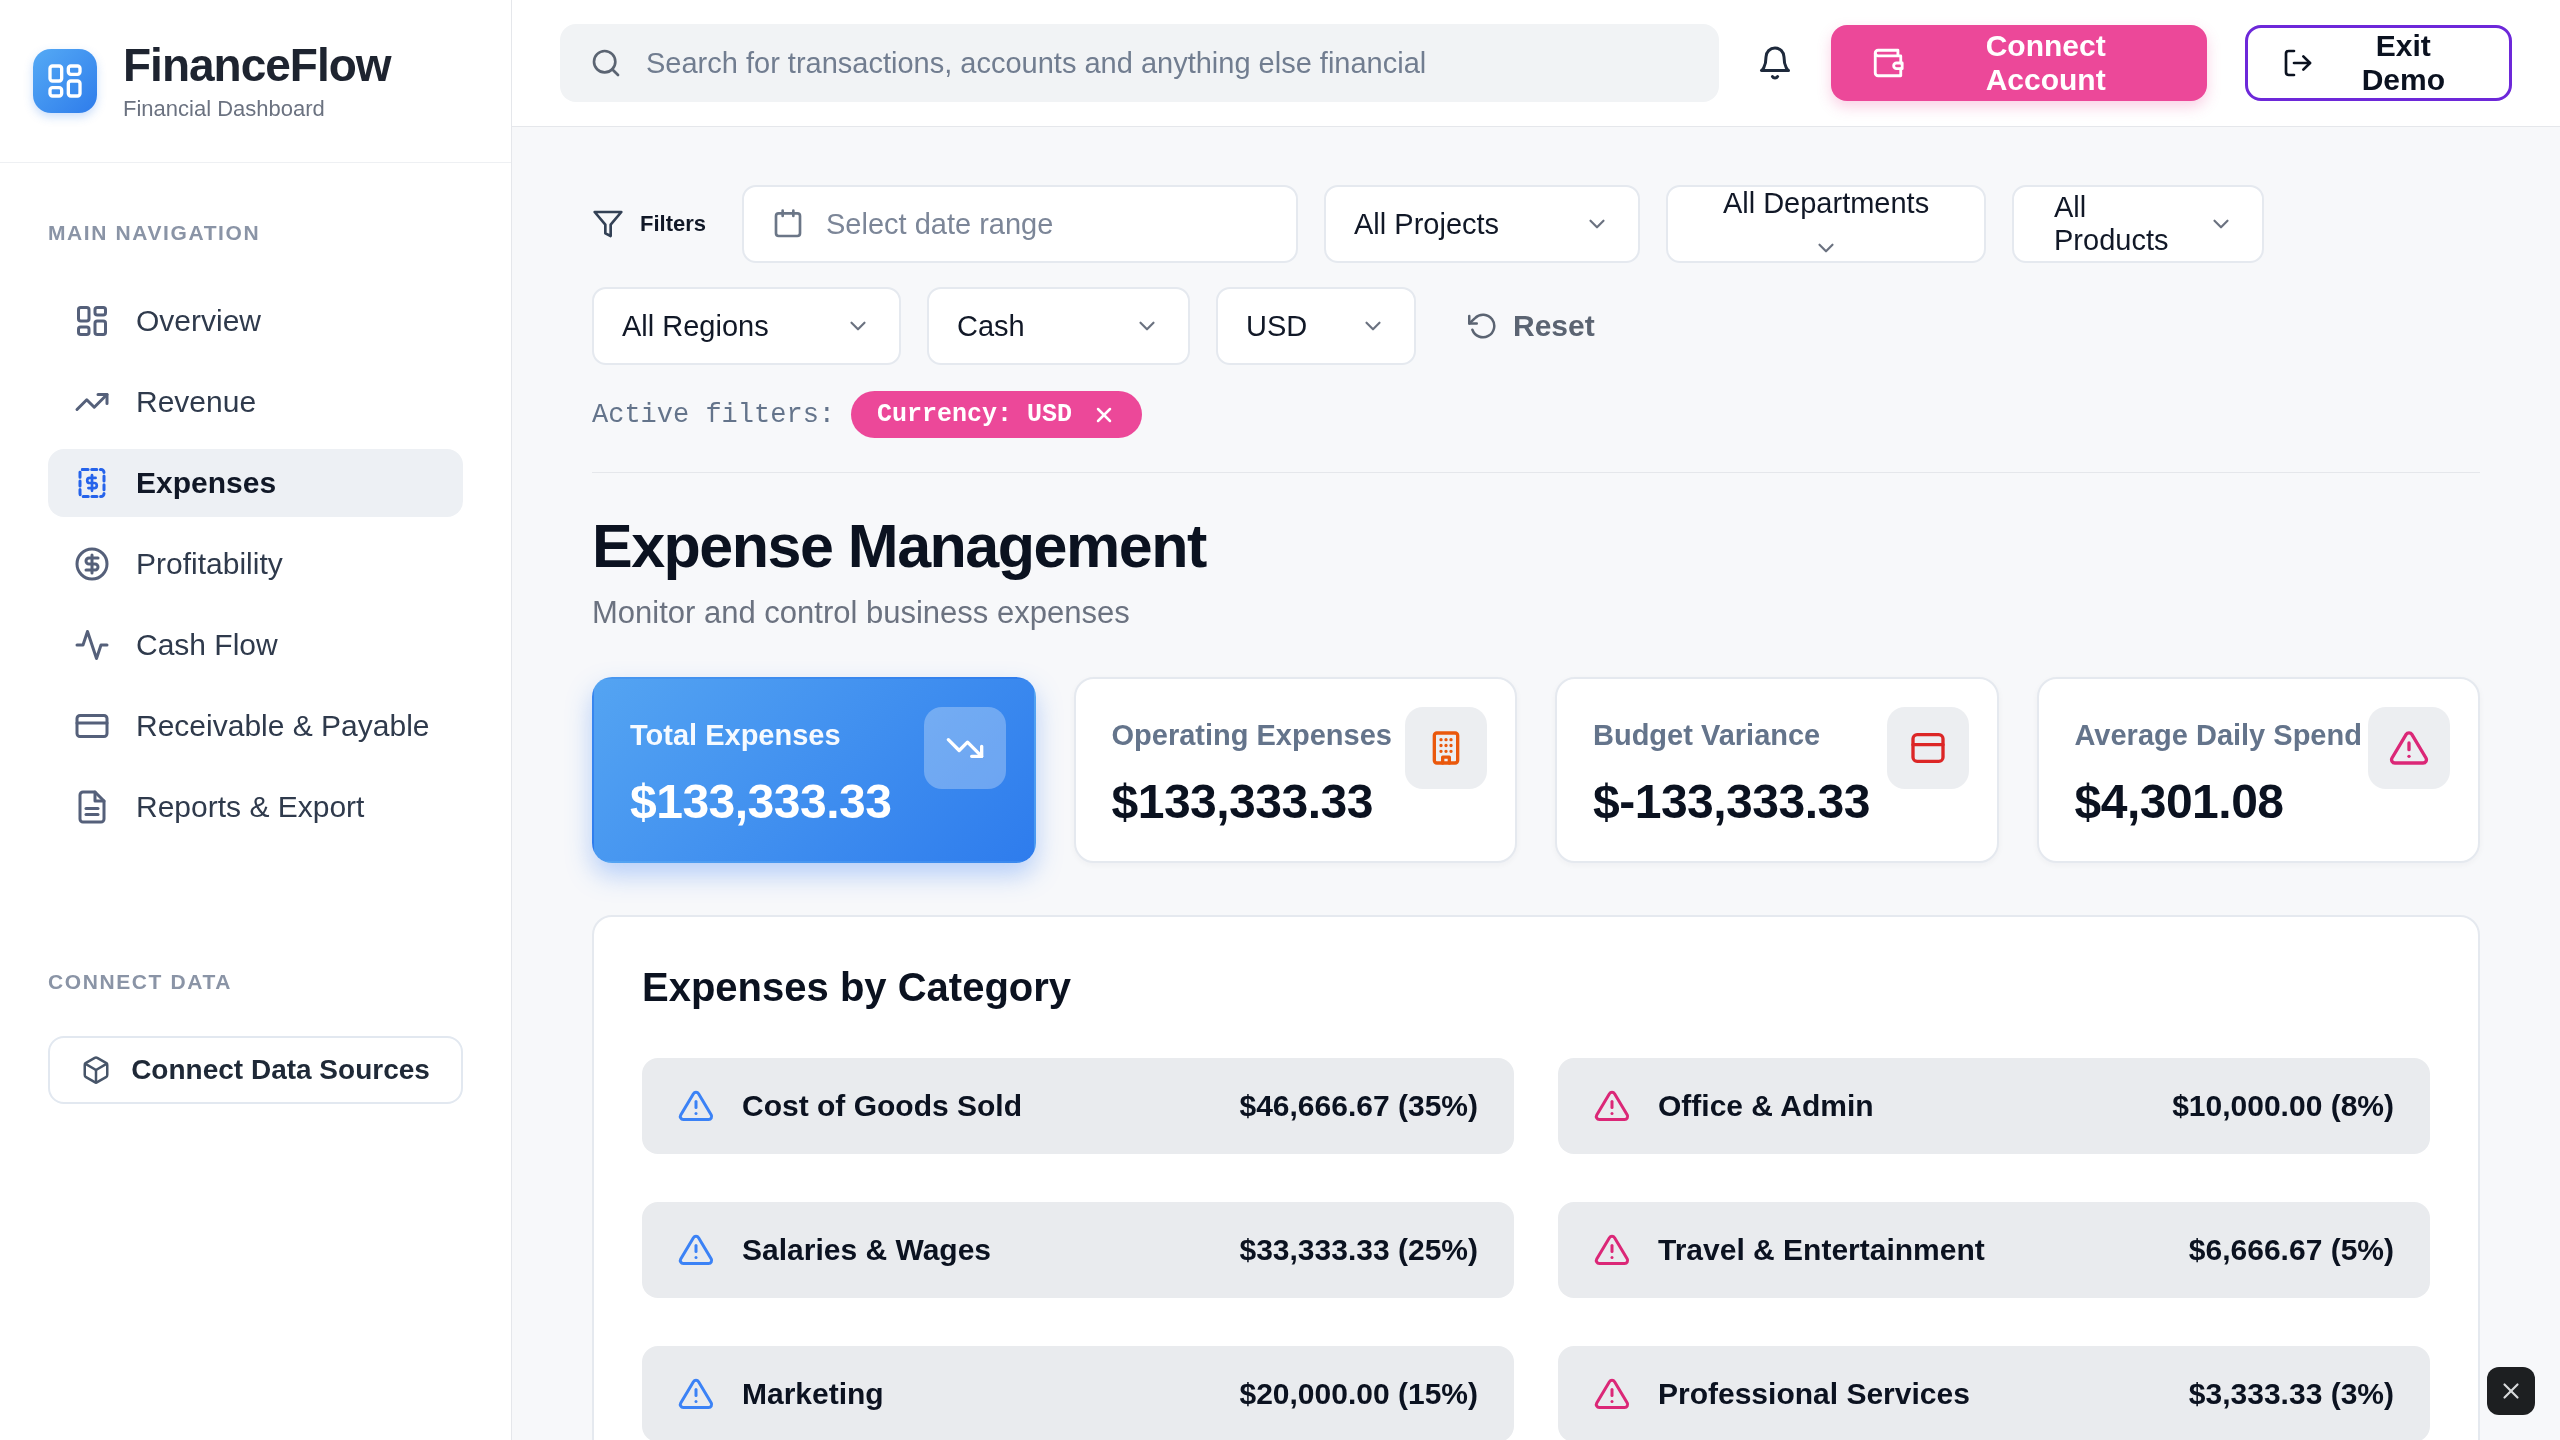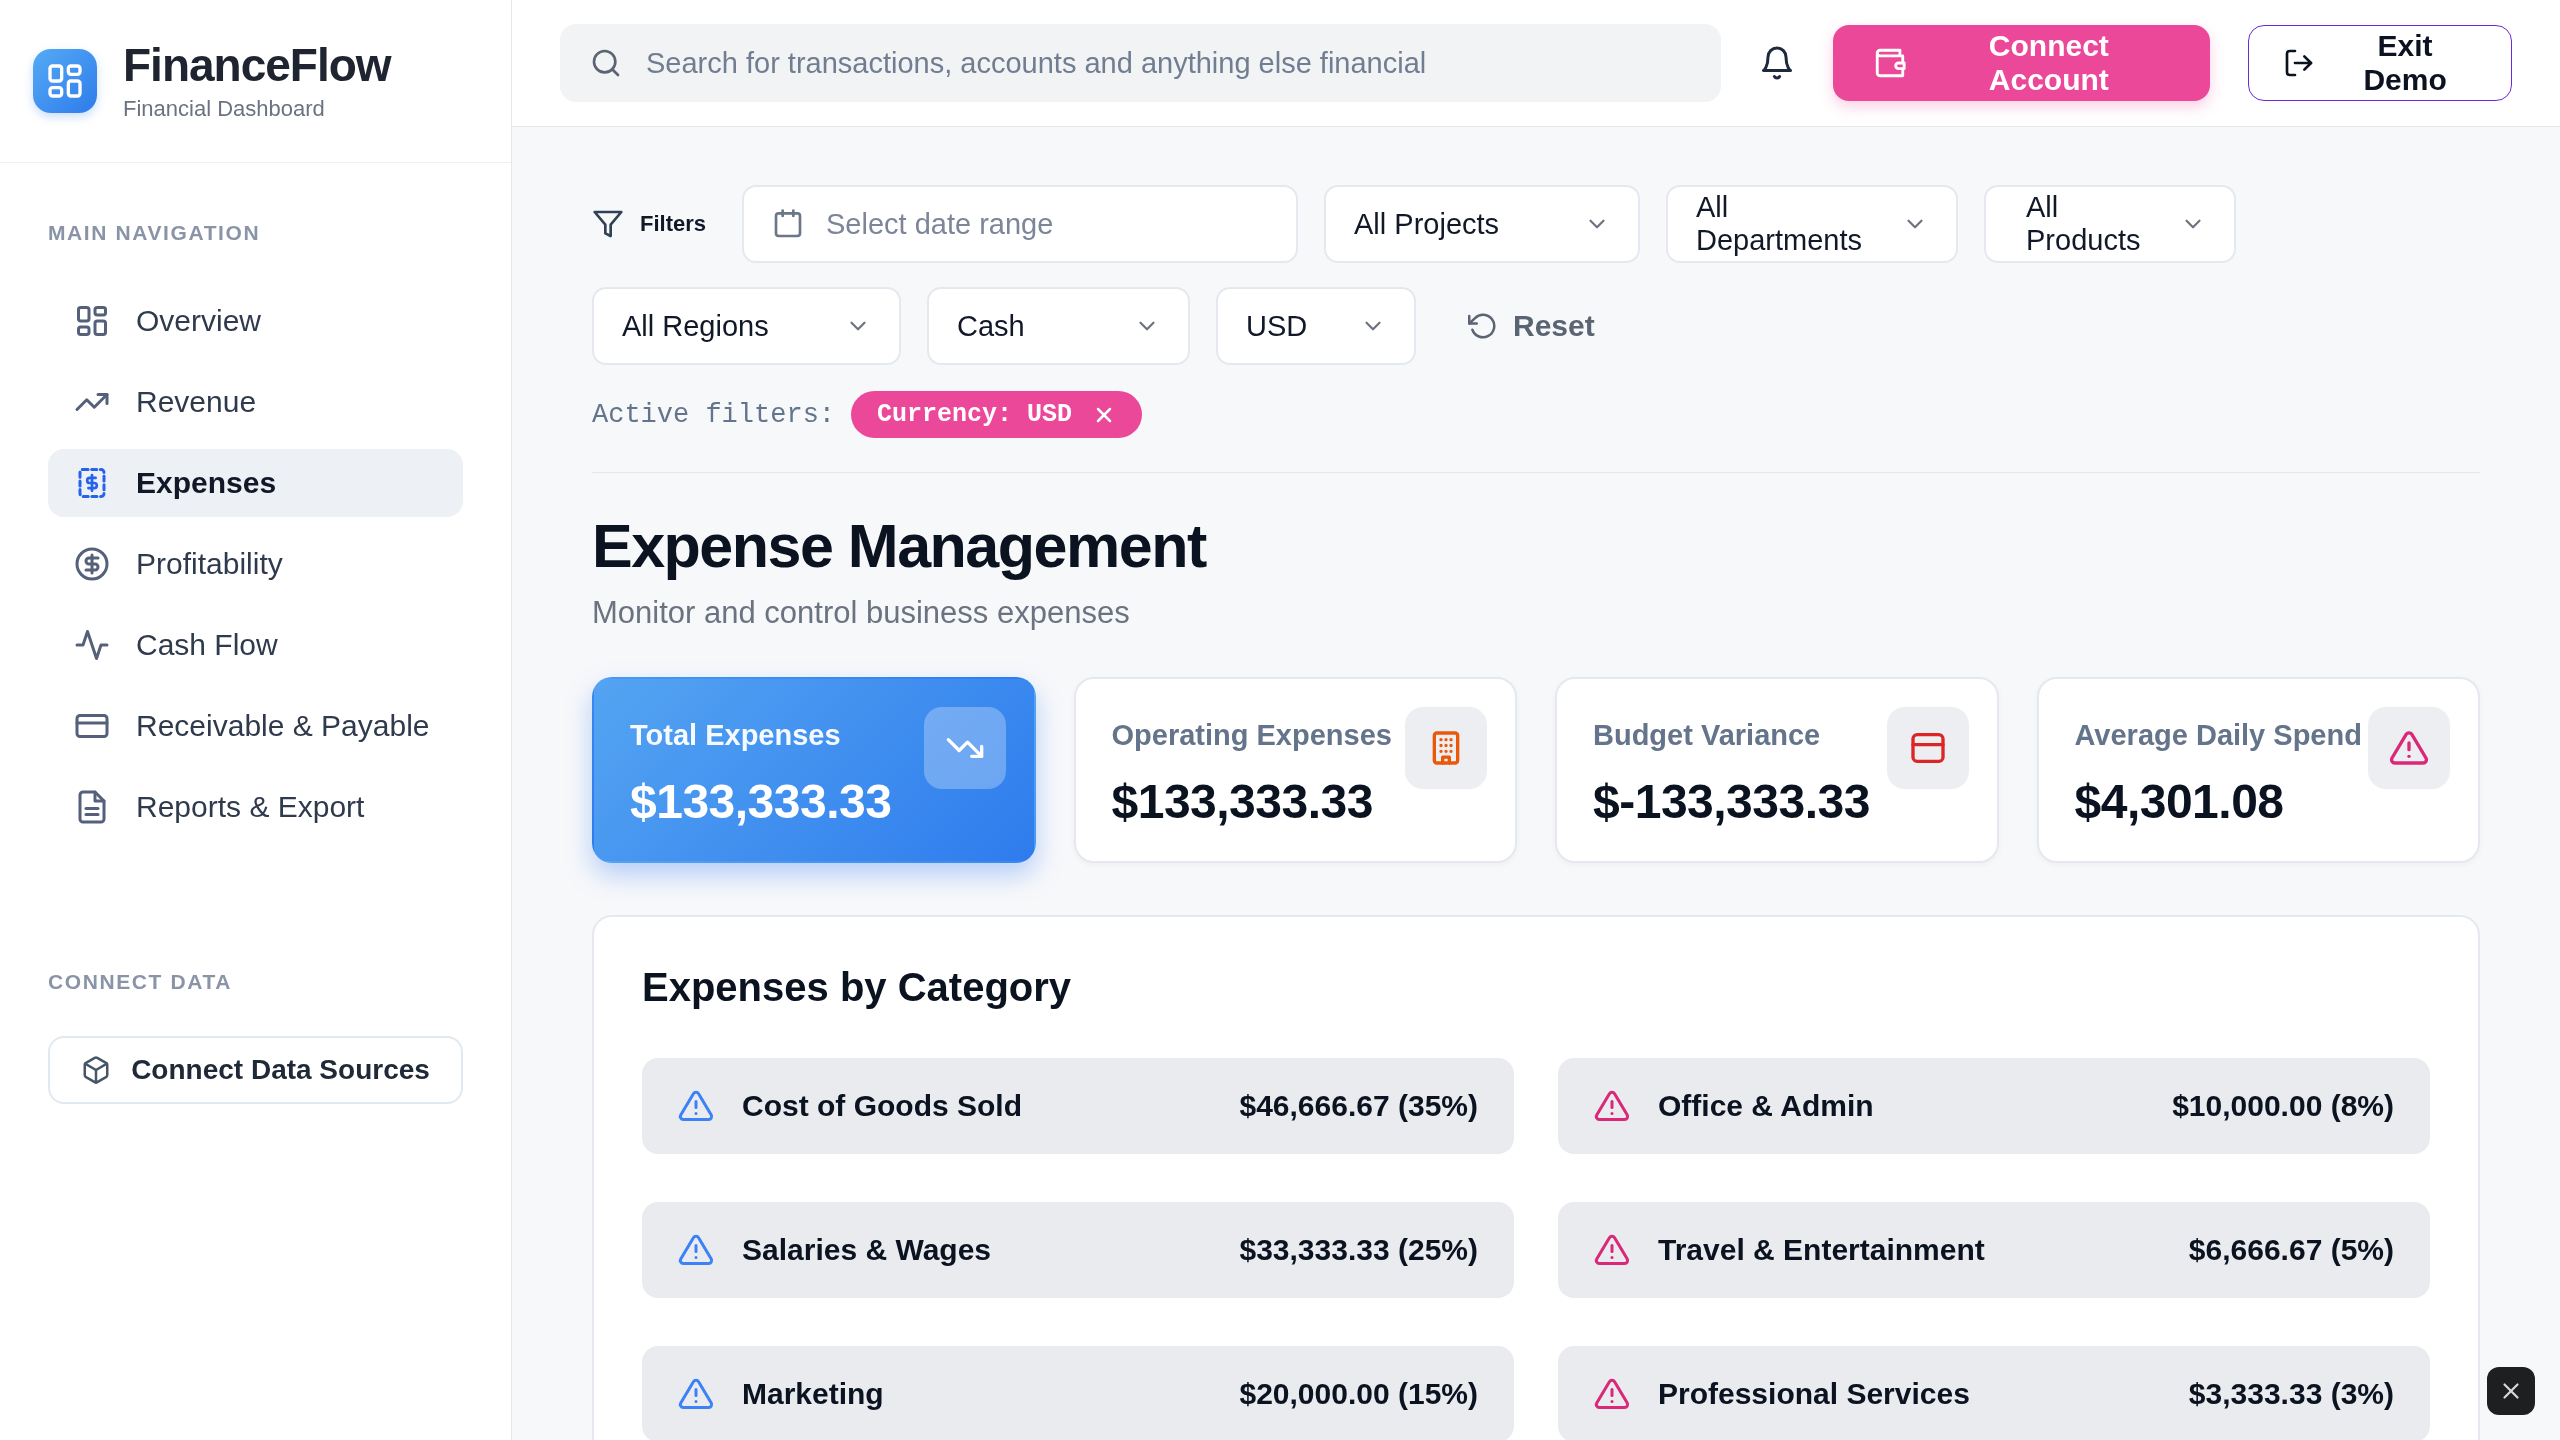--- a/index.html
+++ b/index.html
@@ -76,21 +76,21 @@
     margin-left: auto; background: none; border: none; padding: 0;
     color: #1e293b; cursor: pointer;
   }
   .btn-pink {
     height: 76px; padding: 0 40px; border: none; border-radius: 16px;
     background: #ec4899; color: #fff; font-size: 30px; font-weight: 700;
     display: flex; align-items: center; gap: 20px; font-family: inherit; cursor: pointer;
     box-shadow: 0 6px 14px rgba(236,72,153,.25);
   }
   .btn-outline {
-    height: 76px; padding: 0 34px; background: #fff; border: 1px solid #6d28d9;
+    height: 76px; padding: 0 34px; background: #fff; border: 3px solid #6d28d9;
     border-radius: 16px; color: #0b1220; font-size: 30px; font-weight: 700;
     display: flex; align-items: center; gap: 18px; font-family: inherit; cursor: pointer;
   }
 
   .content { flex: 1; overflow: hidden; padding: 58px 80px 0; background: #f7f8fa; }
 
   
   .filters-row { display: flex; align-items: center; gap: 26px; margin-bottom: 24px; }
   .filters-label {
     display: flex; align-items: center; gap: 16px;
@@ -100,21 +100,21 @@
   .control {
     height: 78px; background: #fff; border: 2px solid #e5e9ef; border-radius: 14px;
     display: flex; align-items: center; padding: 0 28px; font-size: 29px; color: #111827;
     cursor: pointer;
   }
   .control.date { width: 556px; gap: 22px; color: #7c8698; }
   .control.date .icon { color: #6b7687; }
   .control.select { justify-content: space-between; }
   .control .chev { color: #6b7280; }
   .w-projects { width: 316px; }
-  .w-departments { width: 292px; }
+  .w-departments { width: 320px; flex-direction: column; }
   .w-products { width: 252px; padding-left: 40px; }
   .w-regions { width: 309px; }
   .w-payment { width: 263px; }
   .w-currency { width: 200px; }
   .reset-btn {
     display: flex; align-items: center; gap: 15px; margin-left: 20px;
     background: none; border: none; font-size: 30px; font-weight: 600;
     color: #5b6472; font-family: inherit; cursor: pointer;
   }
 

